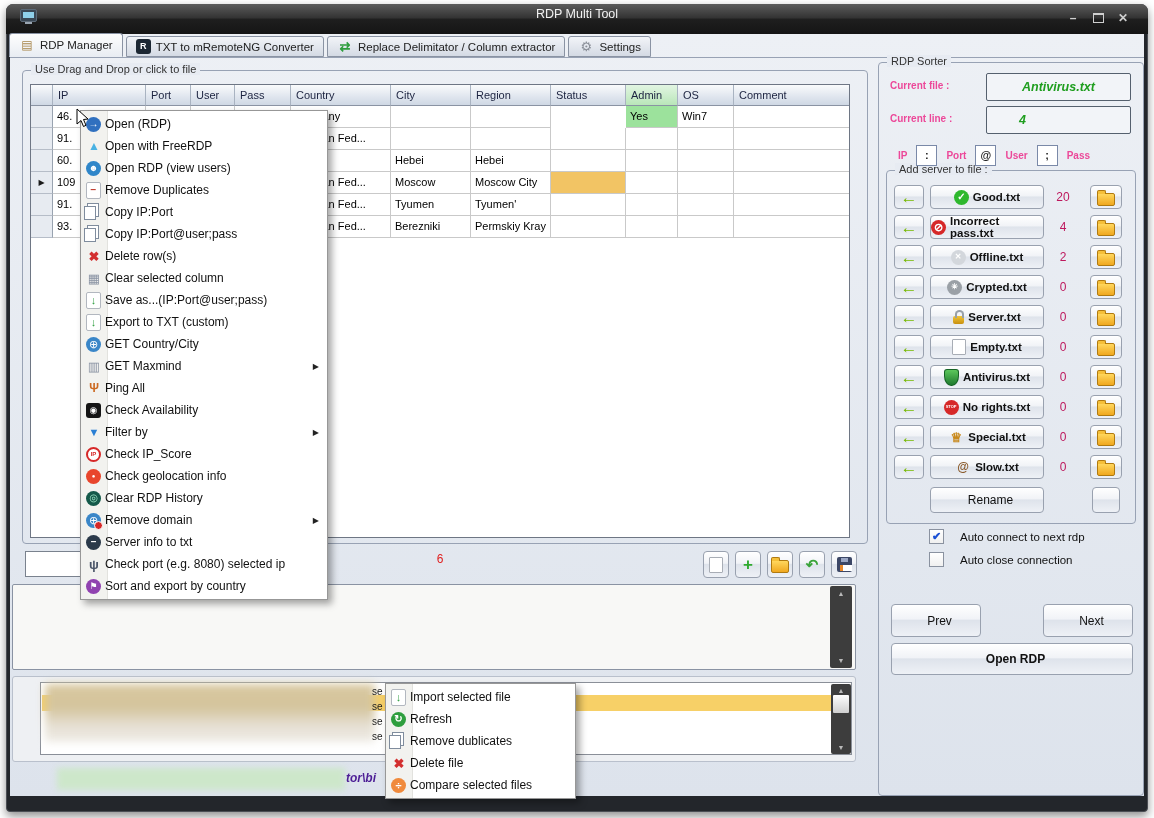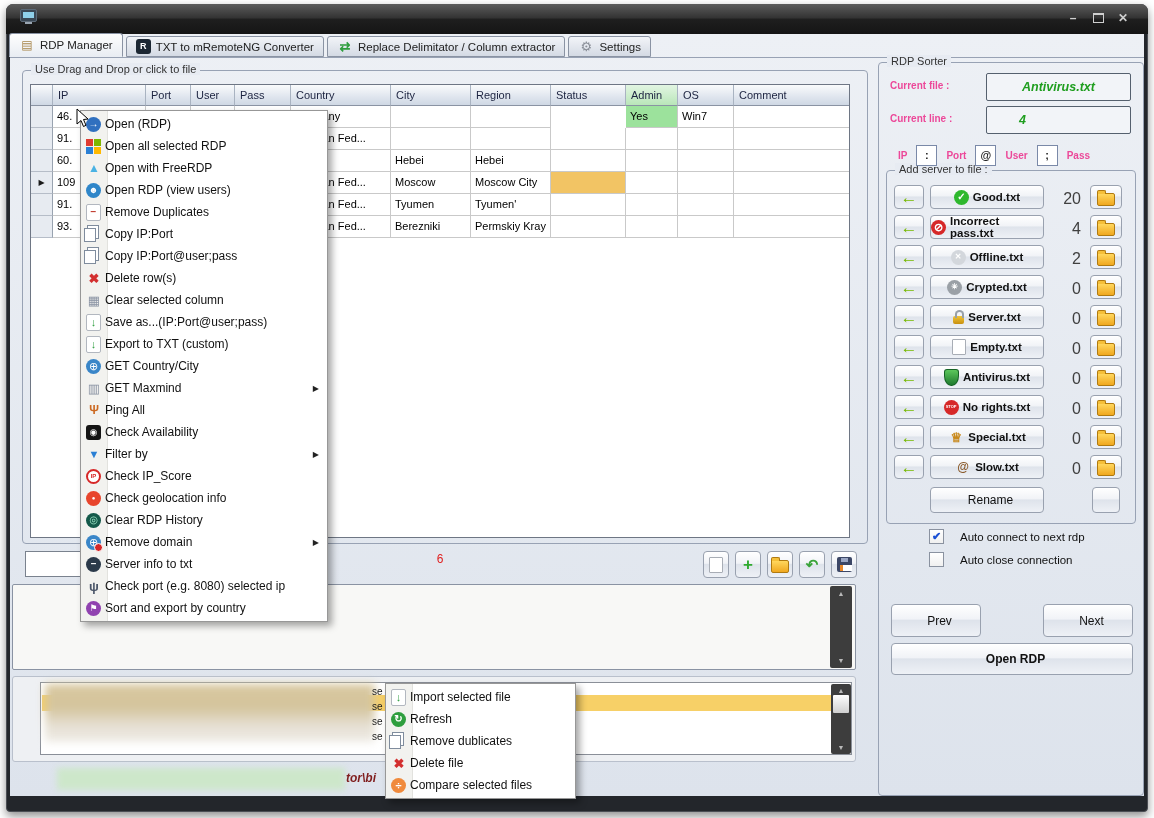--- a/index.html
+++ b/index.html
@@ -85,37 +85,38 @@
   .sbar{background:#3d3d3d;border-radius:2px;z-index:6}
   .sarrow{position:absolute;left:0;right:0;text-align:center;color:#b9b9b9;font-size:7px}
   .sthumb{position:absolute;left:2px;right:2px;background:linear-gradient(#fdfdfd,#cfcfcf);border-radius:1px}
 
   
   .blbl{font-size:10px;font-weight:700;color:#ec4899;z-index:4}
   .valbox{border:1px solid #55606e;background:#f2f4f8;border-radius:2px;display:flex;align-items:center;z-index:4;
           font-size:12.5px;font-weight:700;font-style:italic}
   .fmtbox{width:19px;height:19px;background:#fff;border:1px solid #7a89a8;display:inline-flex;align-items:center;
           justify-content:center;font-size:11px;font-weight:700;color:#222}
-  .cnt{font-size:16px;color:#404040;text-align:right;z-index:4}
+  .cnt{font-size:12px;color:#be185d;text-align:center;z-index:4}
   .cbx{width:13px;height:13px;background:linear-gradient(#fff,#f0f0f0);border:1px solid #8a92a0;display:inline-flex;
        align-items:center;justify-content:center;font-size:11px;font-weight:700;color:#1a4fd4}
   .cblbl{font-size:11.5px;color:#111;margin-left:16px}
 
   .redacted{filter:blur(4px);z-index:5}
   .frag{position:absolute;font-size:10px;color:#222;z-index:5}
-  .statusline{font-size:12px;font-weight:700;font-style:italic;color:#7f1d1d;z-index:5}
+  .statusline{font-size:12px;font-weight:700;font-style:italic;color:#4c1d95;z-index:5}
 </style>
 </head>
 <body>
 
 <div class="app">
 
   <div class="abs winframe"></div>
   <div class="abs titlebar"></div>
   <div class="abs appicon"></div>
+  <div class="abs title">RDP Multi Tool</div>
   <div class="abs wbtn" style="right:72px">–</div>
   <div class="abs wbtn" style="right:47px"><span class="maxbox"></span></div>
   <div class="abs wbtn" style="right:22px">✕</div>
   <div class="abs body"></div>
 
   <div class="abs tabline"></div>
   <div class="abs tabs" id="tabs">
       <div class="tab active">
         <span class="ic plain" style="color: rgb(168, 134, 74); font-size: 12px;">▤</span>
         <span class="tlbl">RDP Manager</span>
@@ -468,29 +469,20 @@
     <span class="ic-slot"></span>
       <span class="bl">Open RDP</span>
   </div>
 
   <div class="abs menu" id="menu1" style="left:80px;top:110px;width:248px">
       <div class="mitem">
         <span class="ic circle" style="background: rgb(48, 112, 191); color: rgb(255, 255, 255); font-size: 10px; font-weight: 700;">→</span>
         <span class="lbl">Open (RDP)</span>
       </div>
       <div class="mitem">
-        <span class="ic win">
-          <span class="q" style="background: rgb(224, 60, 49);"></span>
-          <span class="q" style="background: rgb(125, 183, 0);"></span>
-          <span class="q" style="background: rgb(42, 127, 212);"></span>
-          <span class="q" style="background: rgb(255, 185, 0);"></span>
-        </span>
-        <span class="lbl">Open all selected RDP</span>
-      </div>
-      <div class="mitem">
         <span class="ic plain" style="color: rgb(73, 178, 227); font-size: 12px;">▲</span>
         <span class="lbl">Open with FreeRDP</span>
       </div>
       <div class="mitem">
         <span class="ic circle" style="background: rgb(47, 134, 201); color: rgb(255, 255, 255); font-size: 9px;">☻</span>
         <span class="lbl">Open RDP (view users)</span>
       </div>
       <div class="mitem">
         <span class="ic page" style="color: rgb(192, 57, 43); font-size: 10px; font-weight: 700;">−</span>
         <span class="lbl">Remove Duplicates</span>

